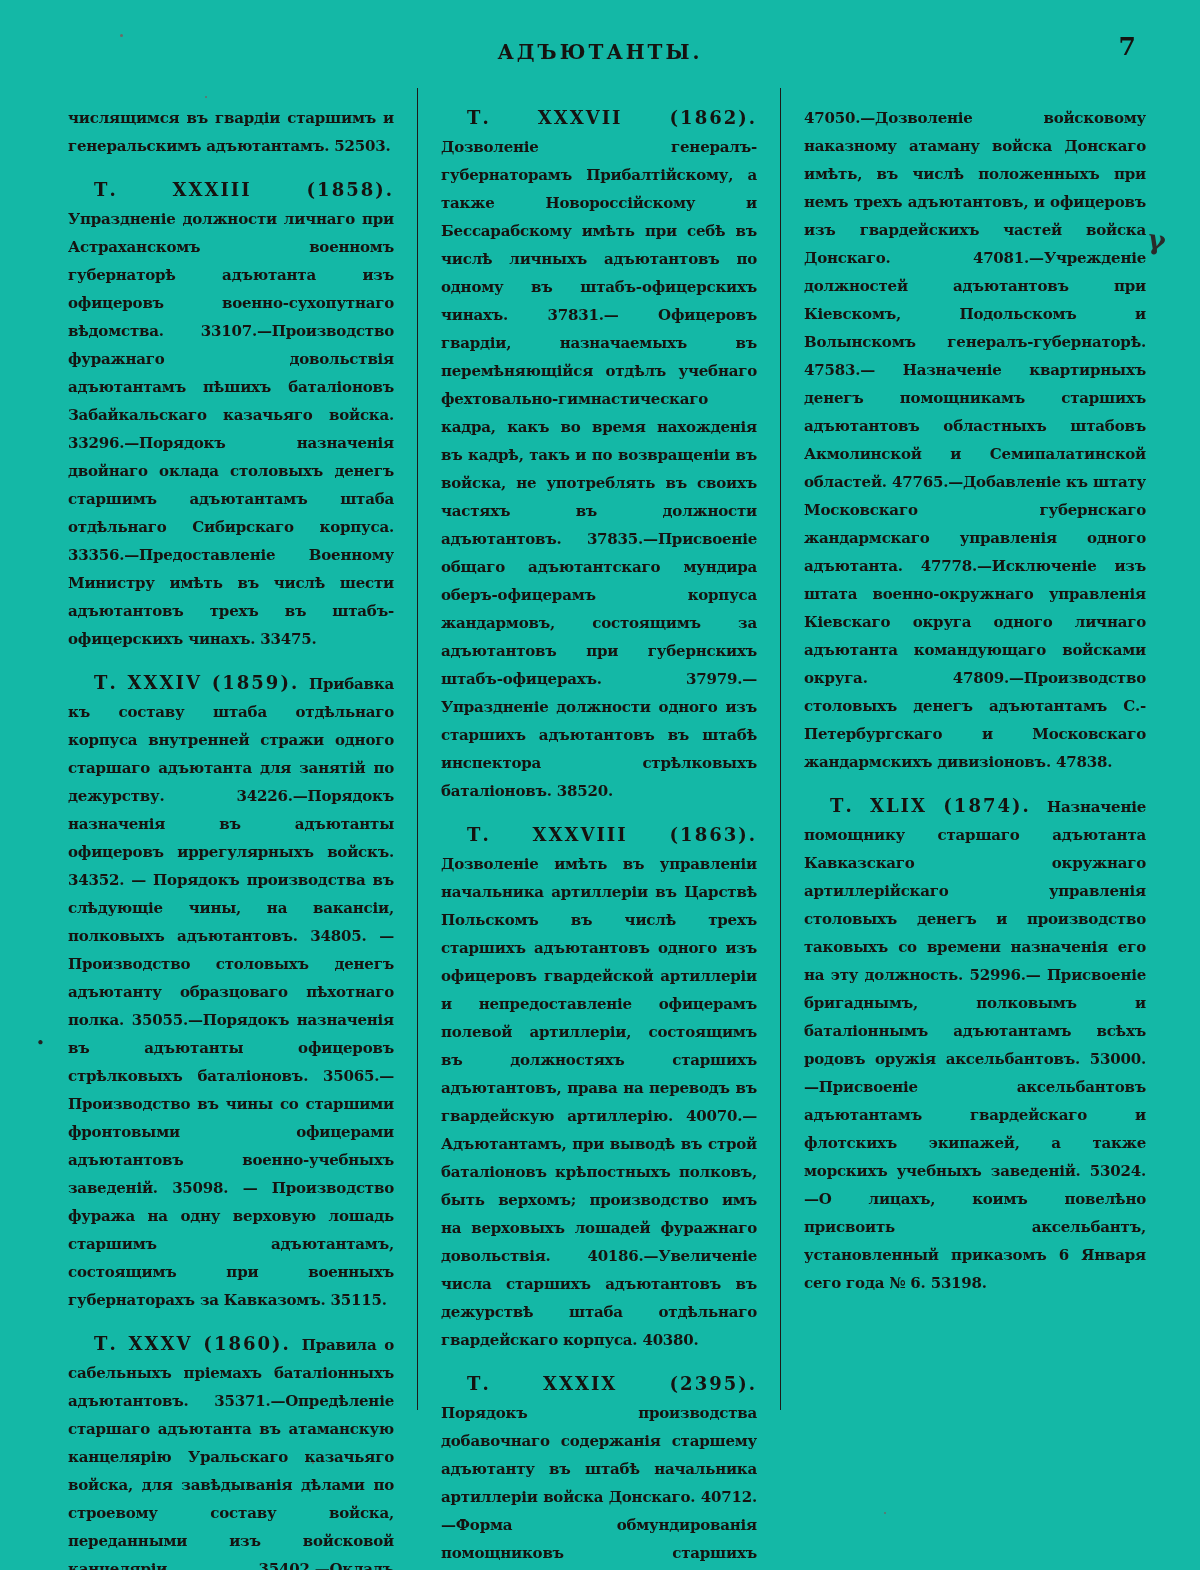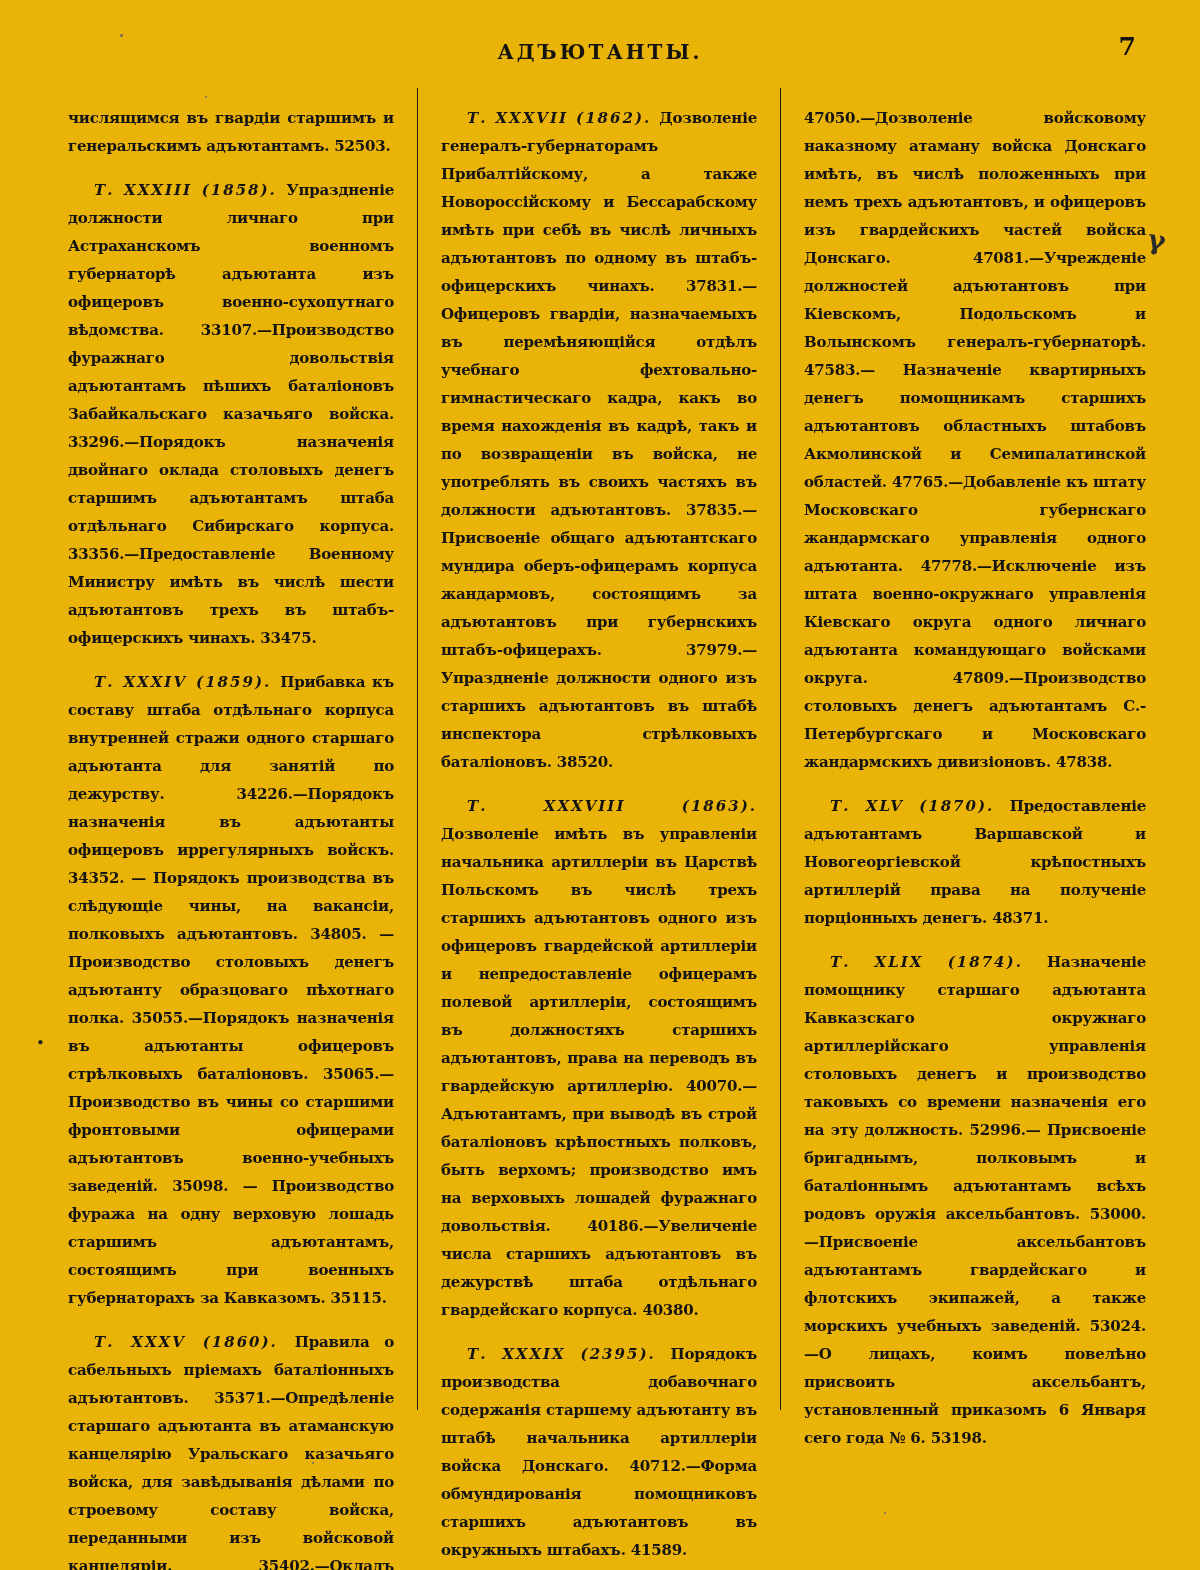--- a/index.html
+++ b/index.html
@@ -1,19 +1,19 @@
 <!DOCTYPE html>
 <html><head>
 <meta charset="utf-8">
 <style>
   html,body{margin:0;padding:0;}
   .page{
     position:relative;
     width:1200px;height:1570px;
-    background:#eab308;
+    background:#14b8a6;
     color:#151310;
     font-family:"DejaVu Serif", serif;
     overflow:hidden;
   }
   .running-title{
     position:absolute;top:40px;left:0;width:100%;
     text-align:center;
     font-size:20px;font-weight:bold;letter-spacing:3px;
   }
   .page-number{
@@ -27,24 +27,23 @@
     align-items:flex-start;
   }
   .col{font-size:15px;line-height:28px;font-weight:bold;text-align:justify;letter-spacing:-0.2px;}
   .col-1{width:358px;}
   .col-2{width:348px;}
   .col-3{width:374px;}
   .rule{width:1px;height:1322px;background:#1d1b18;margin:0 7px;flex:0 0 1px;}
   .para{margin:16px;text-indent:26px;}
   .para.cont{text-indent:0;}
   .entry-heading{
-    font-size:15px;
+    font-size:18px;
     letter-spacing:2px;
     font-weight:bold;
-    font-style:italic;
   }
   .margin-check{
     position:absolute;top:224px;right:34px;
     font-size:27px;font-weight:bold;color:#2a2a2a;
     transform:rotate(8deg);
     font-family:"DejaVu Serif", serif;
   }
   .margin-dot{
     position:absolute;top:1034px;left:36px;
     font-size:15px;color:#222;
@@ -75,21 +74,20 @@
     <div class="rule"></div>
     <div class="col col-2">
         <p class="para"><span class="entry-heading">Т. XXXVII (1862). </span>Дозволеніе генералъ-губернаторамъ Прибалтійскому, а также Новороссійскому и Бессарабскому имѣть при себѣ въ числѣ личныхъ адъютантовъ по одному въ штабъ-офицерскихъ чинахъ. 37831.— Офицеровъ гвардіи, назначаемыхъ въ перемѣняющійся отдѣлъ учебнаго фехтовально-гимнастическаго кадра, какъ во время нахожденія въ кадрѣ, такъ и по возвращеніи въ войска, не употреблять въ своихъ частяхъ въ должности адъютантовъ. 37835.—Присвоеніе общаго адъютантскаго мундира оберъ-офицерамъ корпуса жандармовъ, состоящимъ за адъютантовъ при губернскихъ штабъ-офицерахъ. 37979.—Упраздненіе должности одного изъ старшихъ адъютантовъ въ штабѣ инспектора стрѣлковыхъ баталіоновъ. 38520.</p>
         <p class="para"><span class="entry-heading">Т. XXXVIII (1863). </span>Дозволеніе имѣть въ управленіи начальника артиллеріи въ Царствѣ Польскомъ въ числѣ трехъ старшихъ адъютантовъ одного изъ офицеровъ гвардейской артиллеріи и непредоставленіе офицерамъ полевой артиллеріи, состоящимъ въ должностяхъ старшихъ адъютантовъ, права на переводъ въ гвардейскую артиллерію. 40070.— Адъютантамъ, при выводѣ въ строй баталіоновъ крѣпостныхъ полковъ, быть верхомъ; производство имъ на верховыхъ лошадей фуражнаго довольствія. 40186.—Увеличеніе числа старшихъ адъютантовъ въ дежурствѣ штаба отдѣльнаго гвардейскаго корпуса. 40380.</p>
         <p class="para"><span class="entry-heading">Т. XXXIX (2395). </span>Порядокъ производства добавочнаго содержанія старшему адъютанту въ штабѣ начальника артиллеріи войска Донскаго. 40712.—Форма обмундированія помощниковъ старшихъ адъютантовъ въ окружныхъ штабахъ. 41589.</p>
         <p class="para"><span class="entry-heading">Т. XL (3469). </span>Добавка одного адъютанта въ штатъ окружнаго штаба Финляндскаго военнаго округа. 41703.—Форма обмундированія помощниковъ старшихъ адъютантовъ въ окружныхъ артиллерійскихъ управленіяхъ. 41777.—Допущеніе въ числѣ личныхъ адъютантовъ при Шефѣ Жандармовъ одного въ штабъ-офицерскомъ чинѣ. 42216.</p>
       </div>
     <div class="rule"></div>
     <div class="col col-3">
         <p class="para cont">47050.—Дозволеніе войсковому наказному атаману войска Донскаго имѣть, въ числѣ положенныхъ при немъ трехъ адъютантовъ, и офицеровъ изъ гвардейскихъ частей войска Донскаго. 47081.—Учрежденіе должностей адъютантовъ при Кіевскомъ, Подольскомъ и Волынскомъ генералъ-губернаторѣ. 47583.— Назначеніе квартирныхъ денегъ помощникамъ старшихъ адъютантовъ областныхъ штабовъ Акмолинской и Семипалатинской областей. 47765.—Добавленіе къ штату Московскаго губернскаго жандармскаго управленія одного адъютанта. 47778.—Исключеніе изъ штата военно-окружнаго управленія Кіевскаго округа одного личнаго адъютанта командующаго войсками округа. 47809.—Производство столовыхъ денегъ адъютантамъ С.-Петербургскаго и Московскаго жандармскихъ дивизіоновъ. 47838.</p>
-        <p class="para"><span class="entry-heading">Т. XLV (1870). </span>Предоставленіе адъютантамъ Варшавской и Новогеоргіевской крѣпостныхъ артиллерій права на полученіе порціонныхъ денегъ. 48371.</p>
         <p class="para"><span class="entry-heading">Т. XLIX (1874). </span>Назначеніе помощнику старшаго адъютанта Кавказскаго окружнаго артиллерійскаго управленія столовыхъ денегъ и производство таковыхъ со времени назначенія его на эту должность. 52996.— Присвоеніе бригаднымъ, полковымъ и баталіоннымъ адъютантамъ всѣхъ родовъ оружія аксельбантовъ. 53000.—Присвоеніе аксельбантовъ адъютантамъ гвардейскаго и флотскихъ экипажей, а также морскихъ учебныхъ заведеній. 53024.—О лицахъ, коимъ повелѣно присвоить аксельбантъ, установленный приказомъ 6 Января сего года № 6. 53198.</p>
       </div>
   </div>
 
   <span class="margin-check">γ</span>
 
   <span class="margin-dot">•</span>
 
   <span class="speck s1"></span>
   <span class="speck s2"></span>

